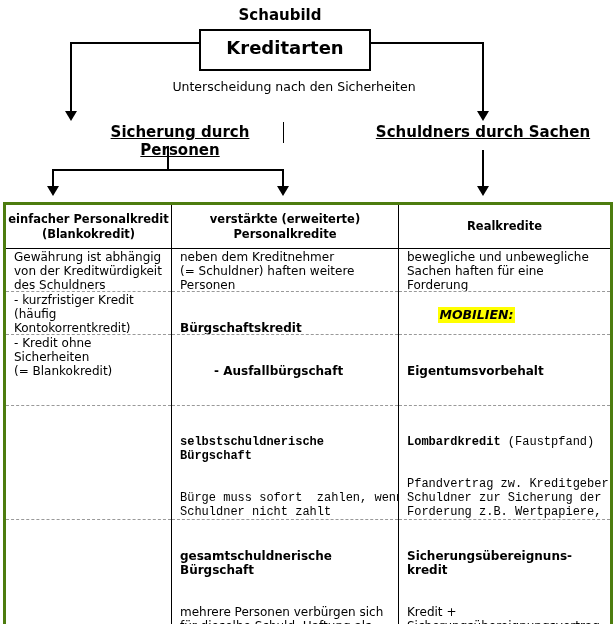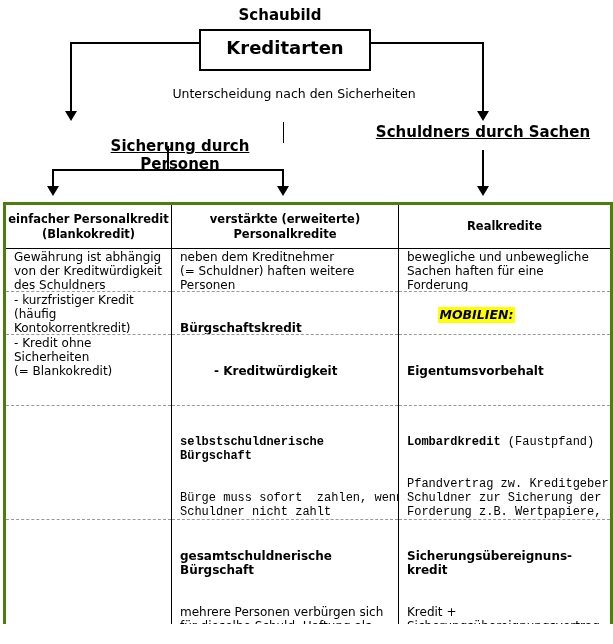--- a/index.html
+++ b/index.html
@@ -5,21 +5,21 @@
   html,body{margin:0;padding:0;background:#fff;}
   .stage{position:relative;width:613px;height:624px;background:#fff;overflow:hidden;
          font-family:"DejaVu Sans","Liberation Sans",sans-serif;color:#000;}
 
   
   .page-title{position:absolute;top:6px;left:0;width:560px;text-align:center;
               font-size:15px;font-weight:bold;}
   .rootbox{position:absolute;left:199px;top:29px;width:168px;height:38px;
            border:2px solid #000;text-align:center;}
   .rootbox span{display:inline-block;margin-top:6px;font-size:18px;font-weight:bold;}
-  .subtitle{position:absolute;top:86px;left:134px;width:320px;text-align:center;font-size:12.5px;}
+  .subtitle{position:absolute;top:79px;left:134px;width:320px;text-align:center;font-size:12.5px;}
 
   .ln{position:absolute;background:#000;}
   .arr{position:absolute;width:0;height:0;border-left:6px solid transparent;
        border-right:6px solid transparent;border-top:10px solid #000;}
 
   .branch-h{position:absolute;top:123px;width:222px;text-align:center;
             font-size:15px;font-weight:bold;text-decoration:underline;}
   .cursor{position:absolute;left:283px;top:122px;width:1px;height:21px;background:#000;}
 
   
@@ -49,21 +49,21 @@
 
   <div class="subtitle">Unterscheidung nach den Sicherheiten</div>
 
   <div class="ln" style="left:71px;top:42px;width:128px;height:2px;"></div>
   <div class="ln" style="left:70px;top:42px;width:2px;height:70px;"></div>
   <div class="arr" style="left:65px;top:111px;"></div>
   <div class="ln" style="left:369px;top:42px;width:114px;height:2px;"></div>
   <div class="ln" style="left:482px;top:42px;width:2px;height:70px;"></div>
   <div class="arr" style="left:477px;top:111px;"></div>
 
-  <div class="branch-h" style="left:69px;margin-top:14px;">Sicherung durch Personen</div>
+  <div class="branch-h" style="left:69px;">Sicherung durch Personen</div>
   <div class="cursor"></div>
   <div class="branch-h" style="left:372px;">Schuldners durch Sachen</div>
 
   <div class="ln" style="left:167px;top:146px;width:2px;height:25px;"></div>
   <div class="ln" style="left:52px;top:169px;width:232px;height:2px;"></div>
   <div class="ln" style="left:52px;top:169px;width:2px;height:18px;"></div>
   <div class="arr" style="left:47px;top:186px;"></div>
   <div class="ln" style="left:282px;top:169px;width:2px;height:18px;"></div>
   <div class="arr" style="left:277px;top:186px;"></div>
 
@@ -120,21 +120,21 @@
           </td>
     </tr>
     <tr class="dash">
       <td>
             <div class="cell h70">- Kredit ohne
 Sicherheiten
 (= Blankokredit)</div>
           </td>
       <td>
             <div class="cell h70">
-        <div class="b indent">- Kreditwürdigkeit</div>
+        <div class="b indent">- Ausfallbürgschaft</div>
         
       </div>
           </td>
       <td>
             <div class="cell h70">
         <div class="b">Eigentumsvorbehalt</div>
       </div>
           </td>
     </tr>
     <tr class="dash">

